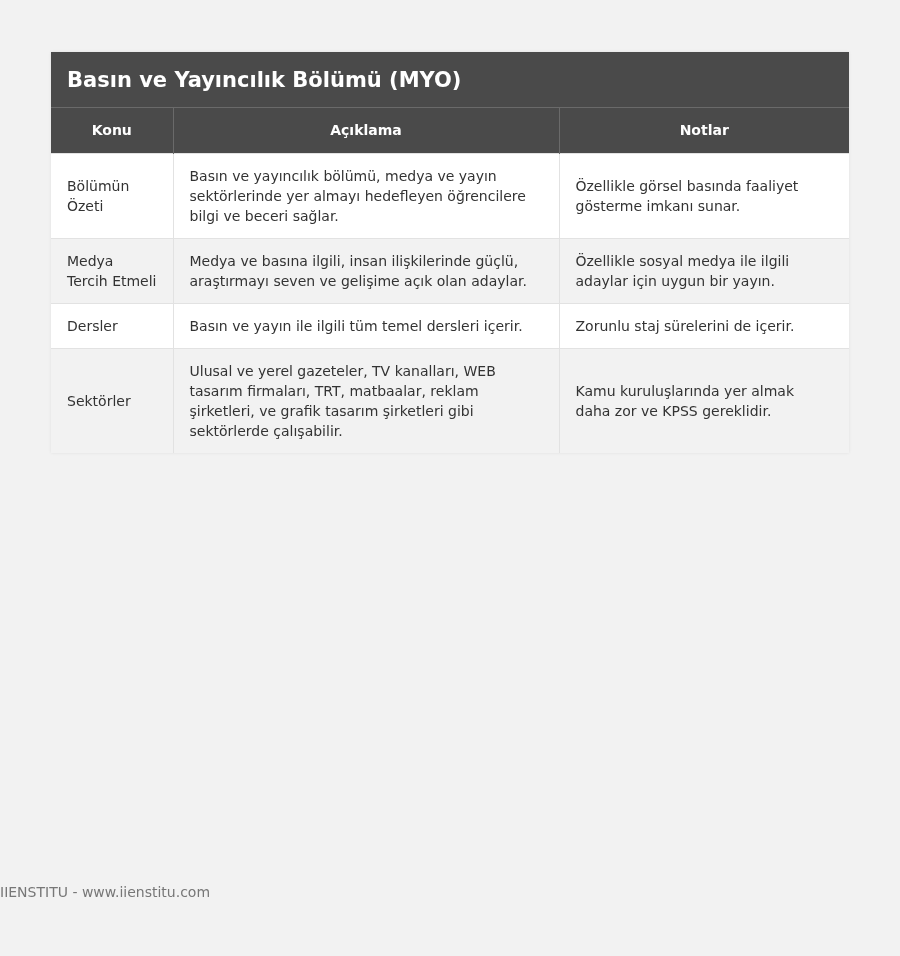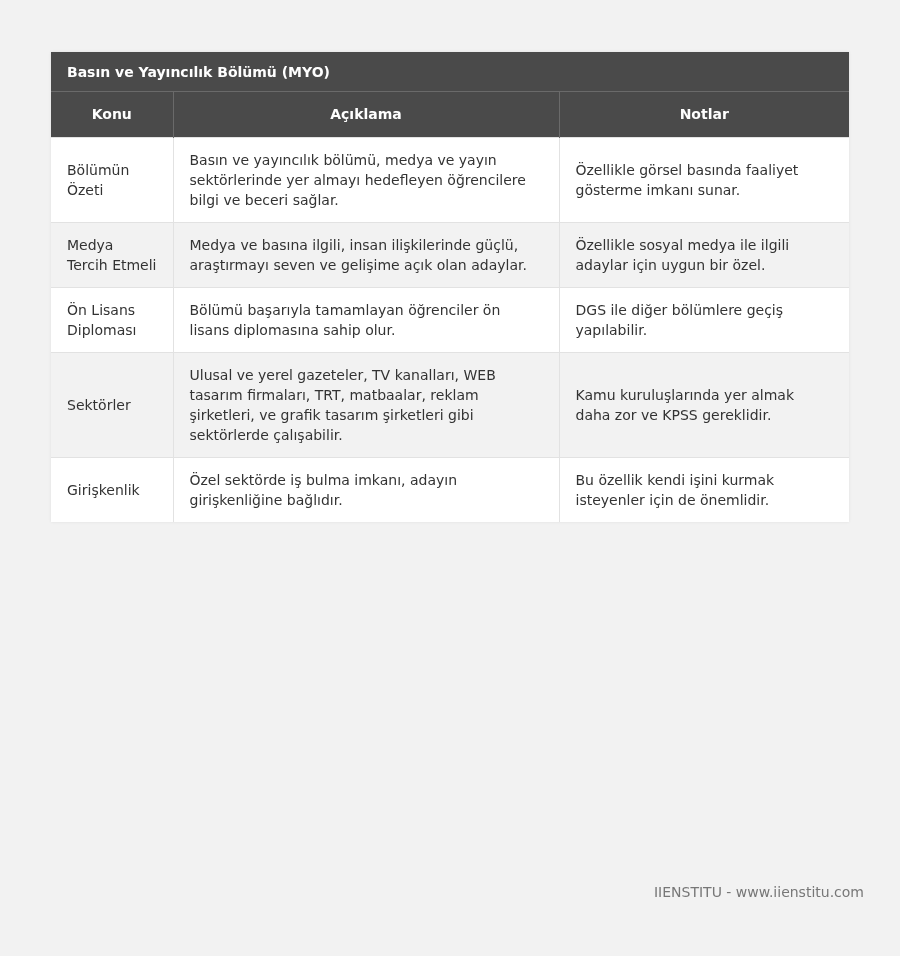--- a/index.html
+++ b/index.html
@@ -16,27 +16,27 @@
     }
     .card {
       position: absolute;
       left: 51px;
       top: 52px;
       width: 798px;
       background: #ffffff;
       box-shadow: 0 0 3px rgba(0,0,0,0.08);
     }
     .title-bar {
-      height: 40px;
+      height: 56px;
       background: #4a4a4a;
       color: #ffffff;
       display: flex;
       align-items: center;
       padding-left: 16px;
-      font-size: 14px;
+      font-size: 21px;
       font-weight: bold;
       border-bottom: 1px solid #6a6a6a;
       box-sizing: border-box;
     }
     table {
       border-collapse: collapse;
       width: 798px;
       table-layout: fixed;
     }
     col.c1 { width: 122px; }
@@ -65,21 +65,21 @@
       box-sizing: border-box;
     }
     tbody td:first-child { border-left: none; }
     tbody tr:nth-child(even) td { background: #f2f2f2; }
     tbody tr:nth-child(odd) td { background: #ffffff; }
     .footer {
       position: absolute;
       top: 884px;
       left: 0;
       width: 864px;
-      text-align: right;
+      text-align: left;
       font-size: 14px;
       color: #777777;
     }
   </style>
 </head>
 <body>
 
 <div class="card">
   <div class="title-bar">Basın ve Yayıncılık Bölümü (MYO)</div>
   <table>
@@ -97,34 +97,29 @@
     </thead>
     <tbody>
       <tr style="height:85px">
         <td>Bölümün Özeti</td>
         <td>Basın ve yayıncılık bölümü, medya ve yayın sektörlerinde yer almayı hedefleyen öğrencilere bilgi ve beceri sağlar.</td>
         <td>Özellikle görsel basında faaliyet gösterme imkanı sunar.</td>
       </tr>
       <tr style="height:65px">
         <td>Medya Tercih Etmeli</td>
         <td>Medya ve basına ilgili, insan ilişkilerinde güçlü, araştırmayı seven ve gelişime açık olan adaylar.</td>
-        <td>Özellikle sosyal medya ile ilgili adaylar için uygun bir özel.</td>
+        <td>Özellikle sosyal medya ile ilgili adaylar için uygun bir yayın.</td>
       </tr>
-      <tr style="height:65px">
-        <td>Ön Lisans Diploması</td>
-        <td>Bölümü başarıyla tamamlayan öğrenciler ön lisans diplomasına sahip olur.</td>
-        <td>DGS ile diğer bölümlere geçiş yapılabilir.</td>
+      <tr style="height:45px">
+        <td>Dersler</td>
+        <td>Basın ve yayın ile ilgili tüm temel dersleri içerir.</td>
+        <td>Zorunlu staj sürelerini de içerir.</td>
       </tr>
       <tr style="height:105px">
         <td>Sektörler</td>
         <td>Ulusal ve yerel gazeteler, TV kanalları, WEB tasarım firmaları, TRT, matbaalar, reklam şirketleri, ve grafik tasarım şirketleri gibi sektörlerde çalışabilir.</td>
         <td>Kamu kuruluşlarında yer almak daha zor ve KPSS gereklidir.</td>
-      </tr>
-      <tr style="height:65px">
-        <td>Girişkenlik</td>
-        <td>Özel sektörde iş bulma imkanı, adayın girişkenliğine bağlıdır.</td>
-        <td>Bu özellik kendi işini kurmak isteyenler için de önemlidir.</td>
       </tr>
     </tbody>
   </table>
 </div>
 
 <div class="footer">IIENSTITU - www.iienstitu.com</div>
 
 </body></html>

